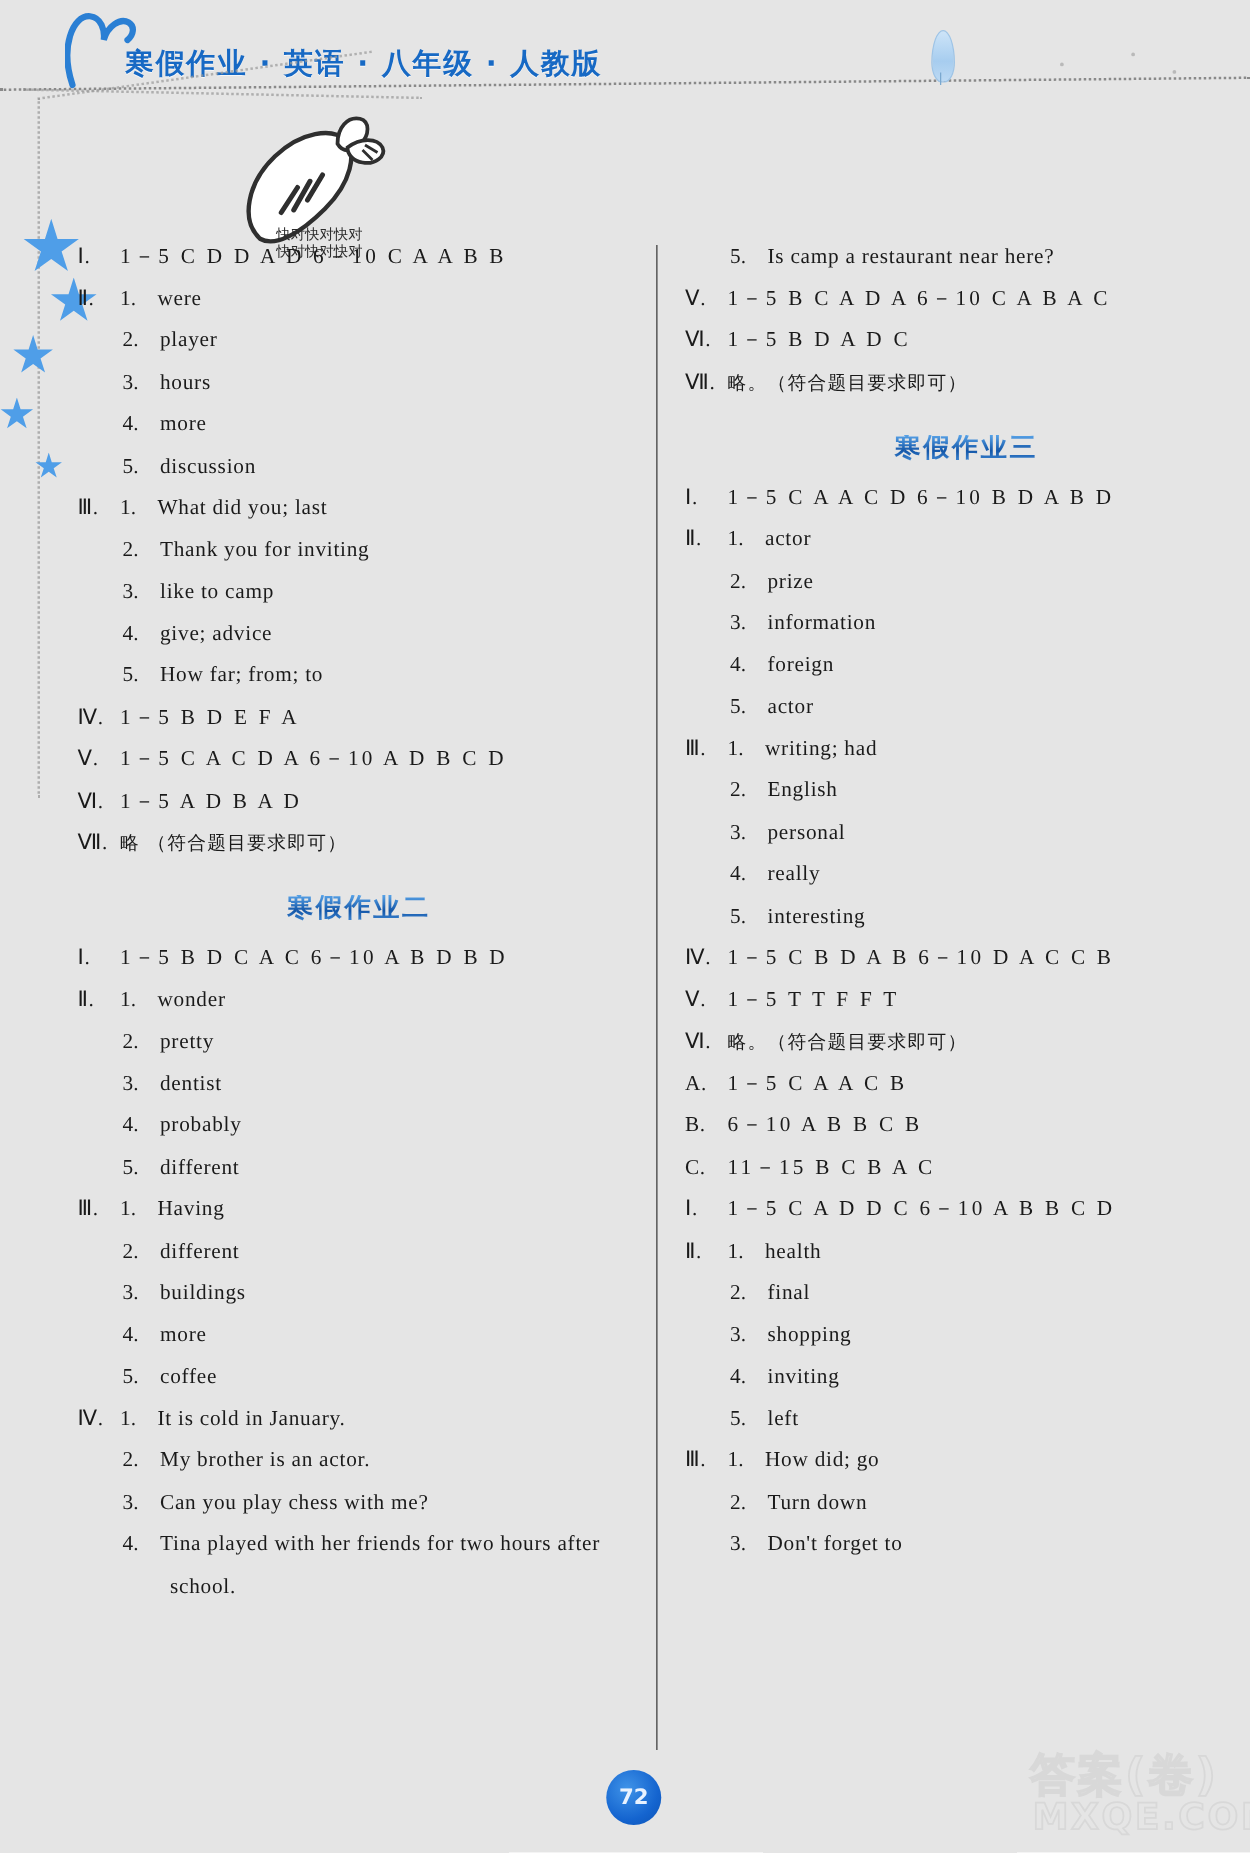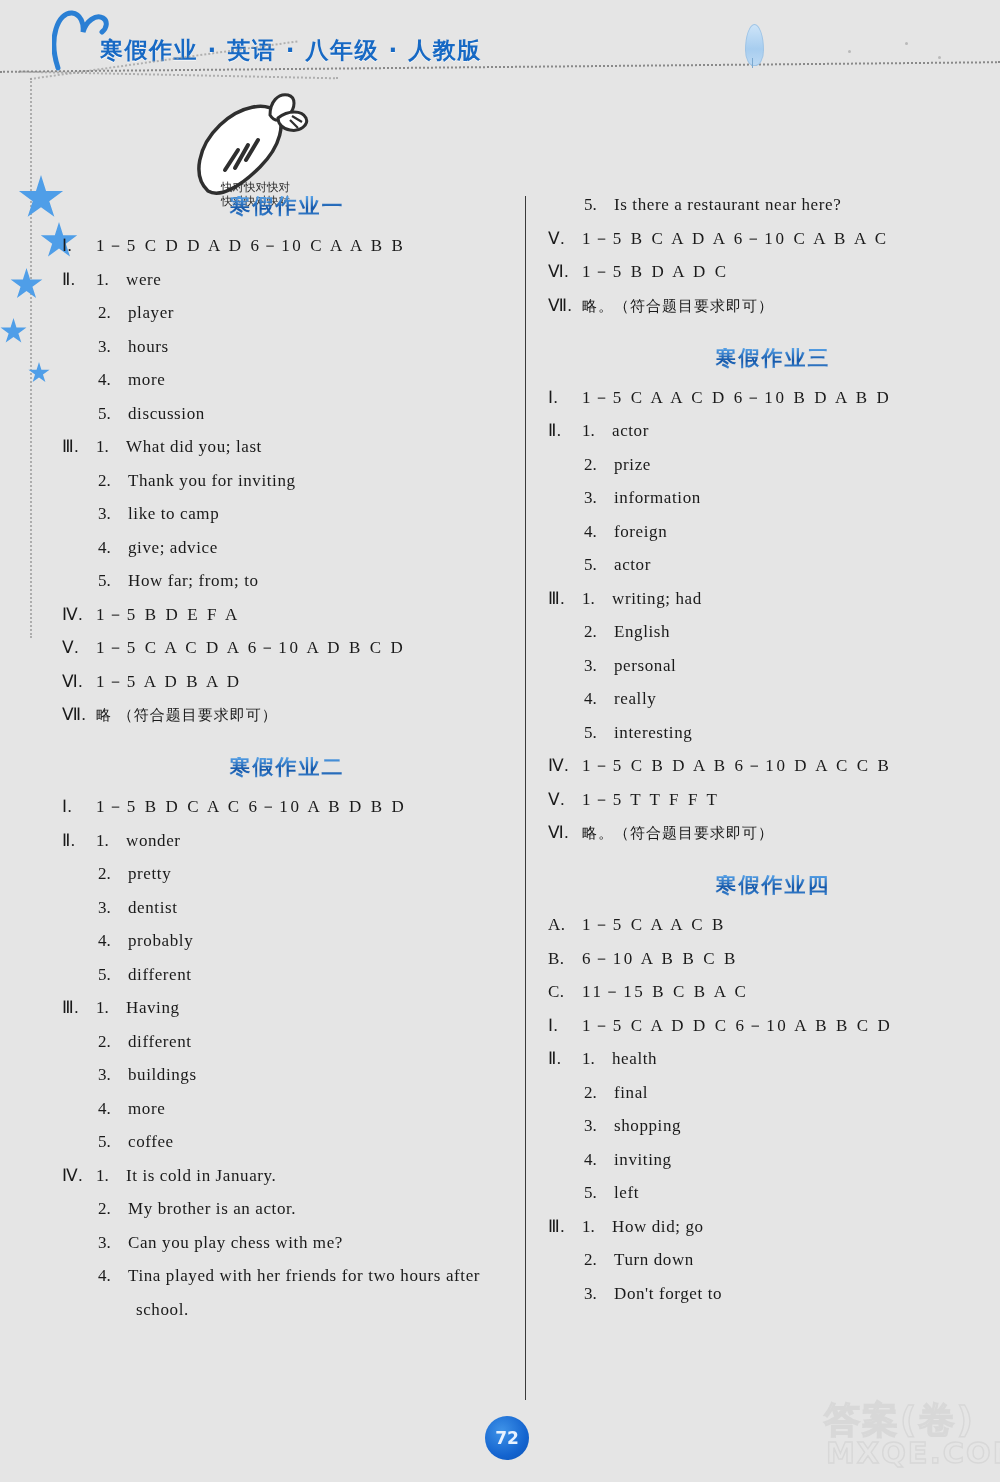--- a/index.html
+++ b/index.html
@@ -249,21 +249,20 @@
   <div class="carrot-caption">
     <div>快对快对快对</div>
     <div>快对快对快对</div>
   </div>
 
 
   <div class="divider"></div>
 
   <div class="col col-left">
 
-    <div class="sec-title">寒假作业一</div>
 
     <div class="line">
         <span class="rn">Ⅰ.</span>
         <span class="body-text sparse">1－5  C D D A D  6－10  C A A B B</span>
       </div>
     <div class="line">
         <span class="rn">Ⅱ.</span>
         <span class="num">1.</span>
         <span class="body-text">were</span>
       </div>
@@ -388,21 +387,21 @@
       </div>
     <div class="line cont">
         <span class="body-text">school.</span>
       </div>
   </div>
 
   <div class="col col-right">
 
     <div class="line indent">
         <span class="num">5.</span>
-        <span class="body-text">Is there a restaurant near here?</span>
+        <span class="body-text">Is camp a restaurant near here?</span>
       </div>
     <div class="line">
         <span class="rn">Ⅴ.</span>
         <span class="body-text sparse">1－5  B C A D A  6－10  C A B A C</span>
       </div>
     <div class="line">
         <span class="rn">Ⅵ.</span>
         <span class="body-text sparse">1－5  B D A D C</span>
       </div>
     <div class="line">
@@ -464,21 +463,20 @@
       </div>
     <div class="line">
         <span class="rn">Ⅴ.</span>
         <span class="body-text sparse">1－5  T T F F T</span>
       </div>
     <div class="line">
         <span class="rn">Ⅵ.</span>
         <span class="body-text cn">略。（符合题目要求即可）</span>
       </div>
 
-    <div class="sec-title spaced">寒假作业四</div>
 
     <div class="line">
         <span class="rn">A.</span>
         <span class="body-text sparse">1－5  C A A C B</span>
       </div>
     <div class="line">
         <span class="rn">B.</span>
         <span class="body-text sparse">6－10  A B B C B</span>
       </div>
     <div class="line">

